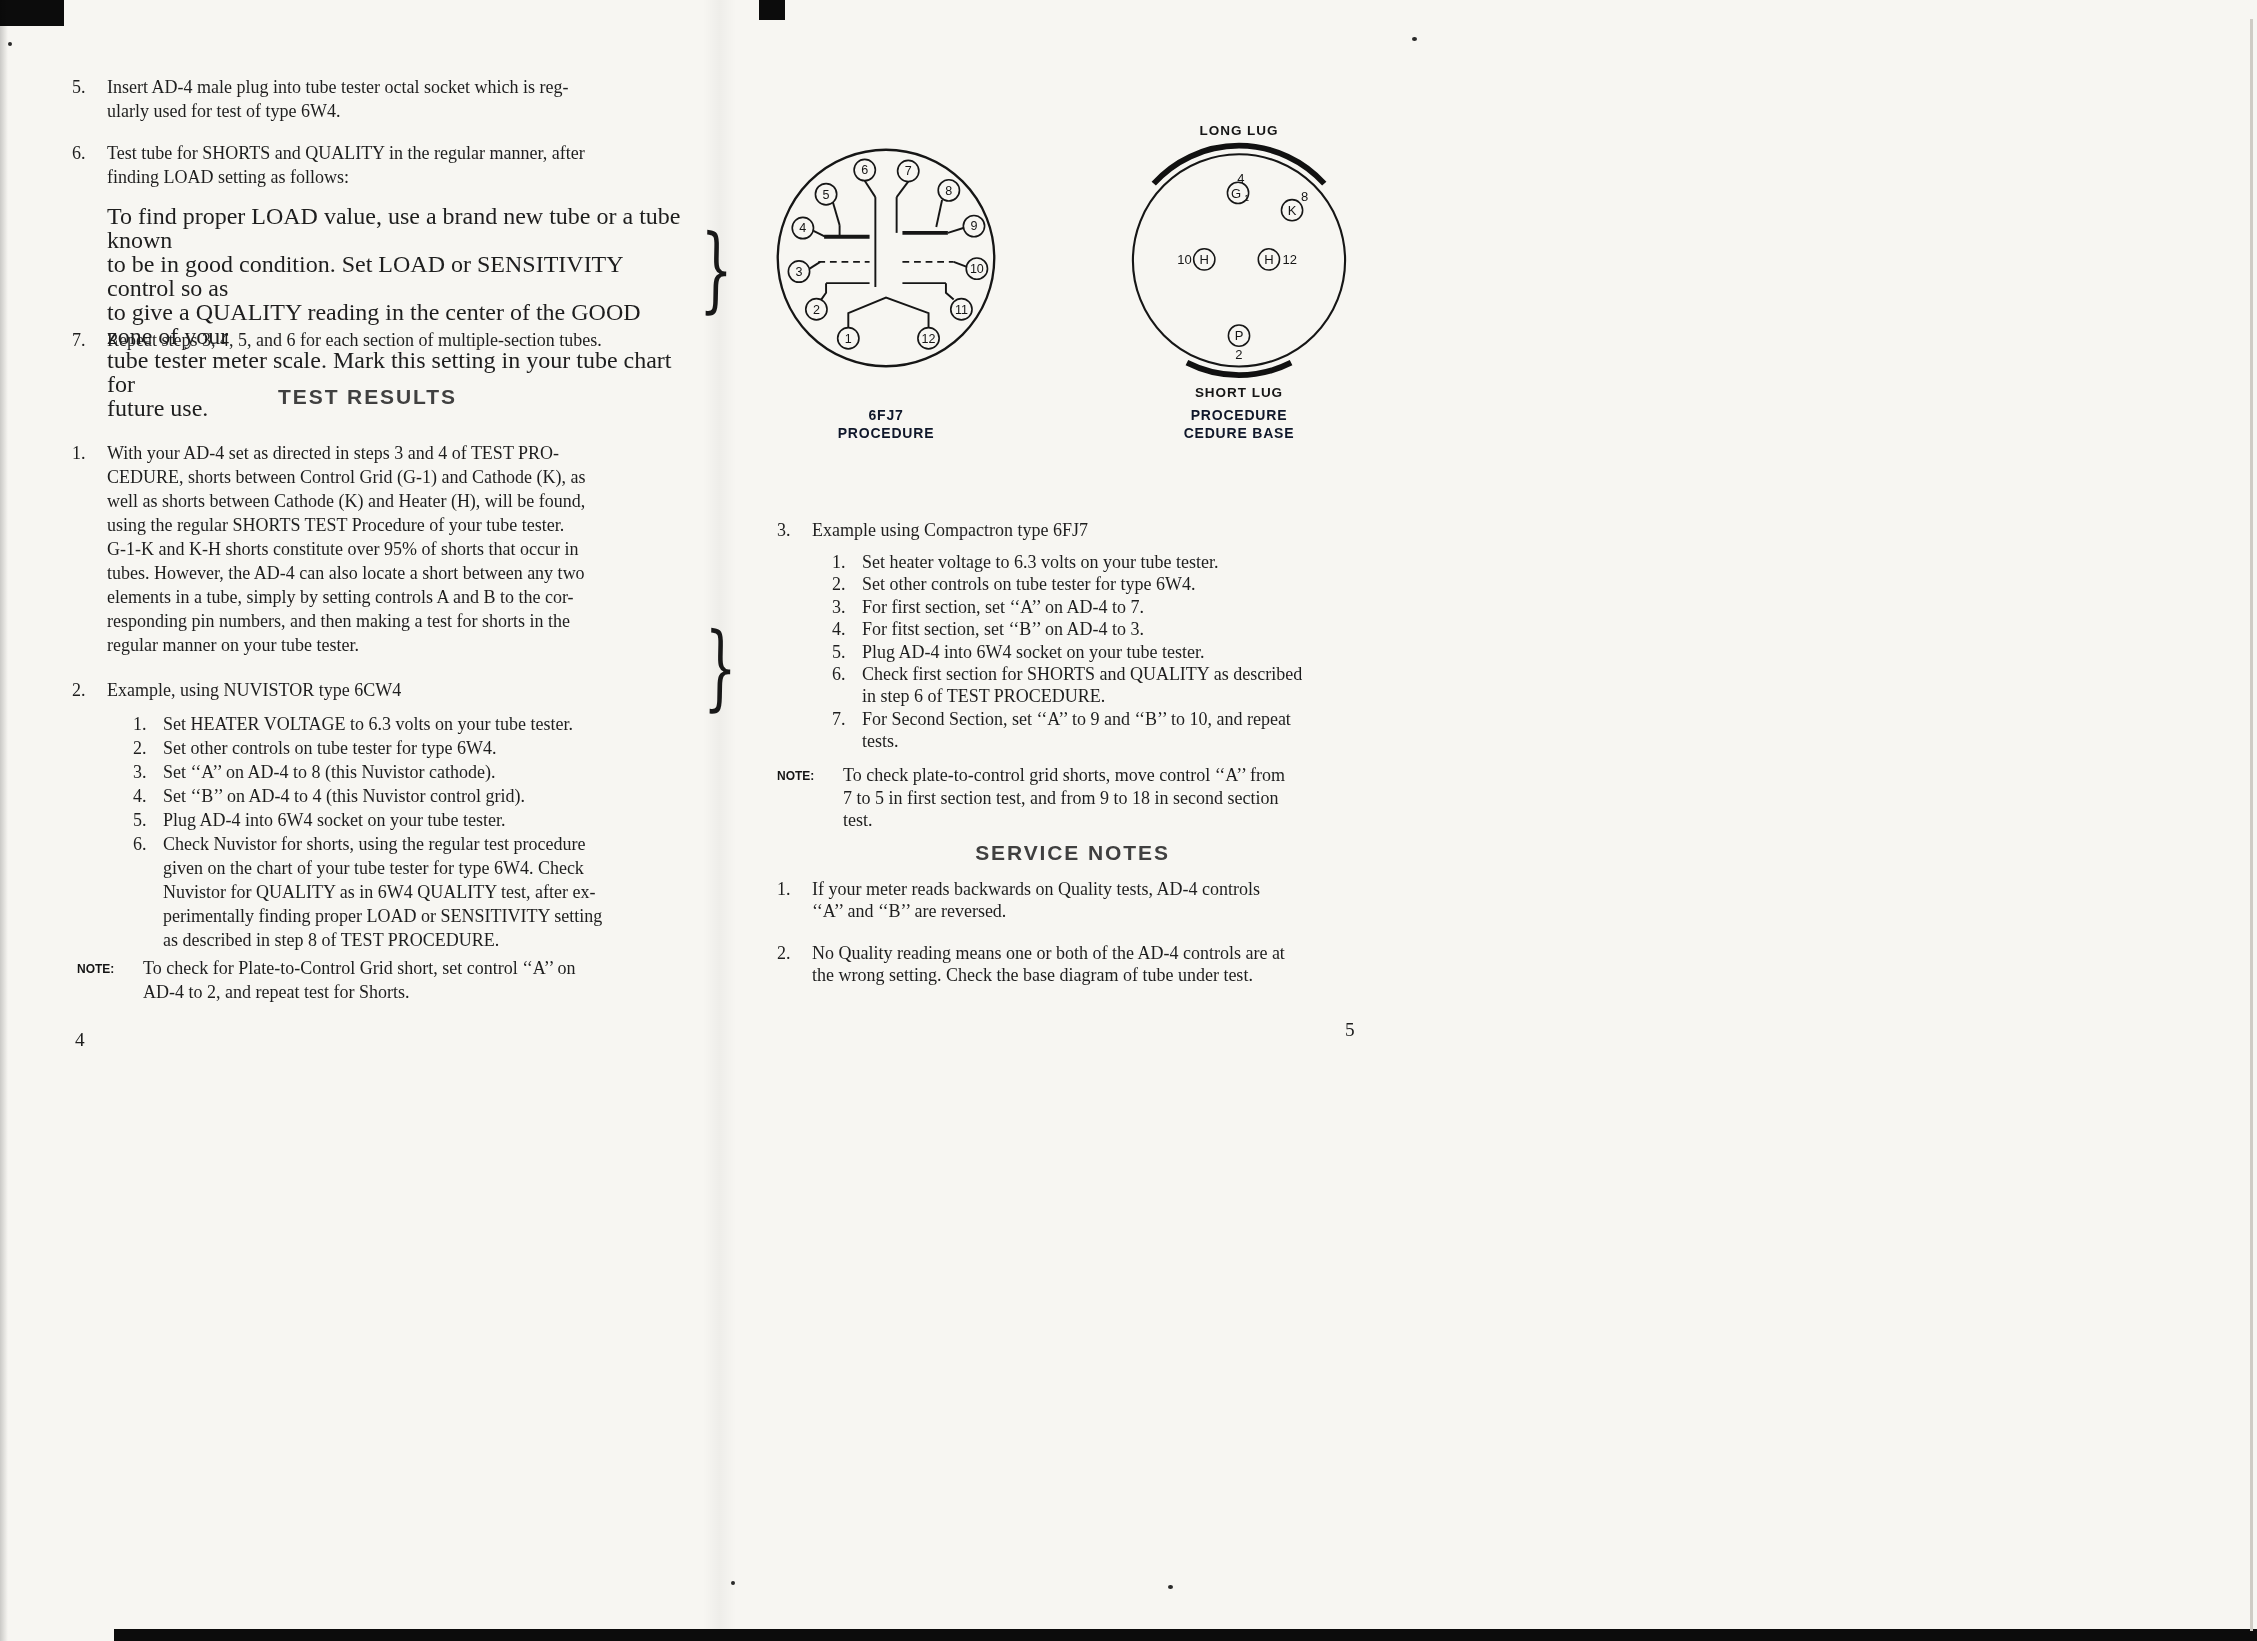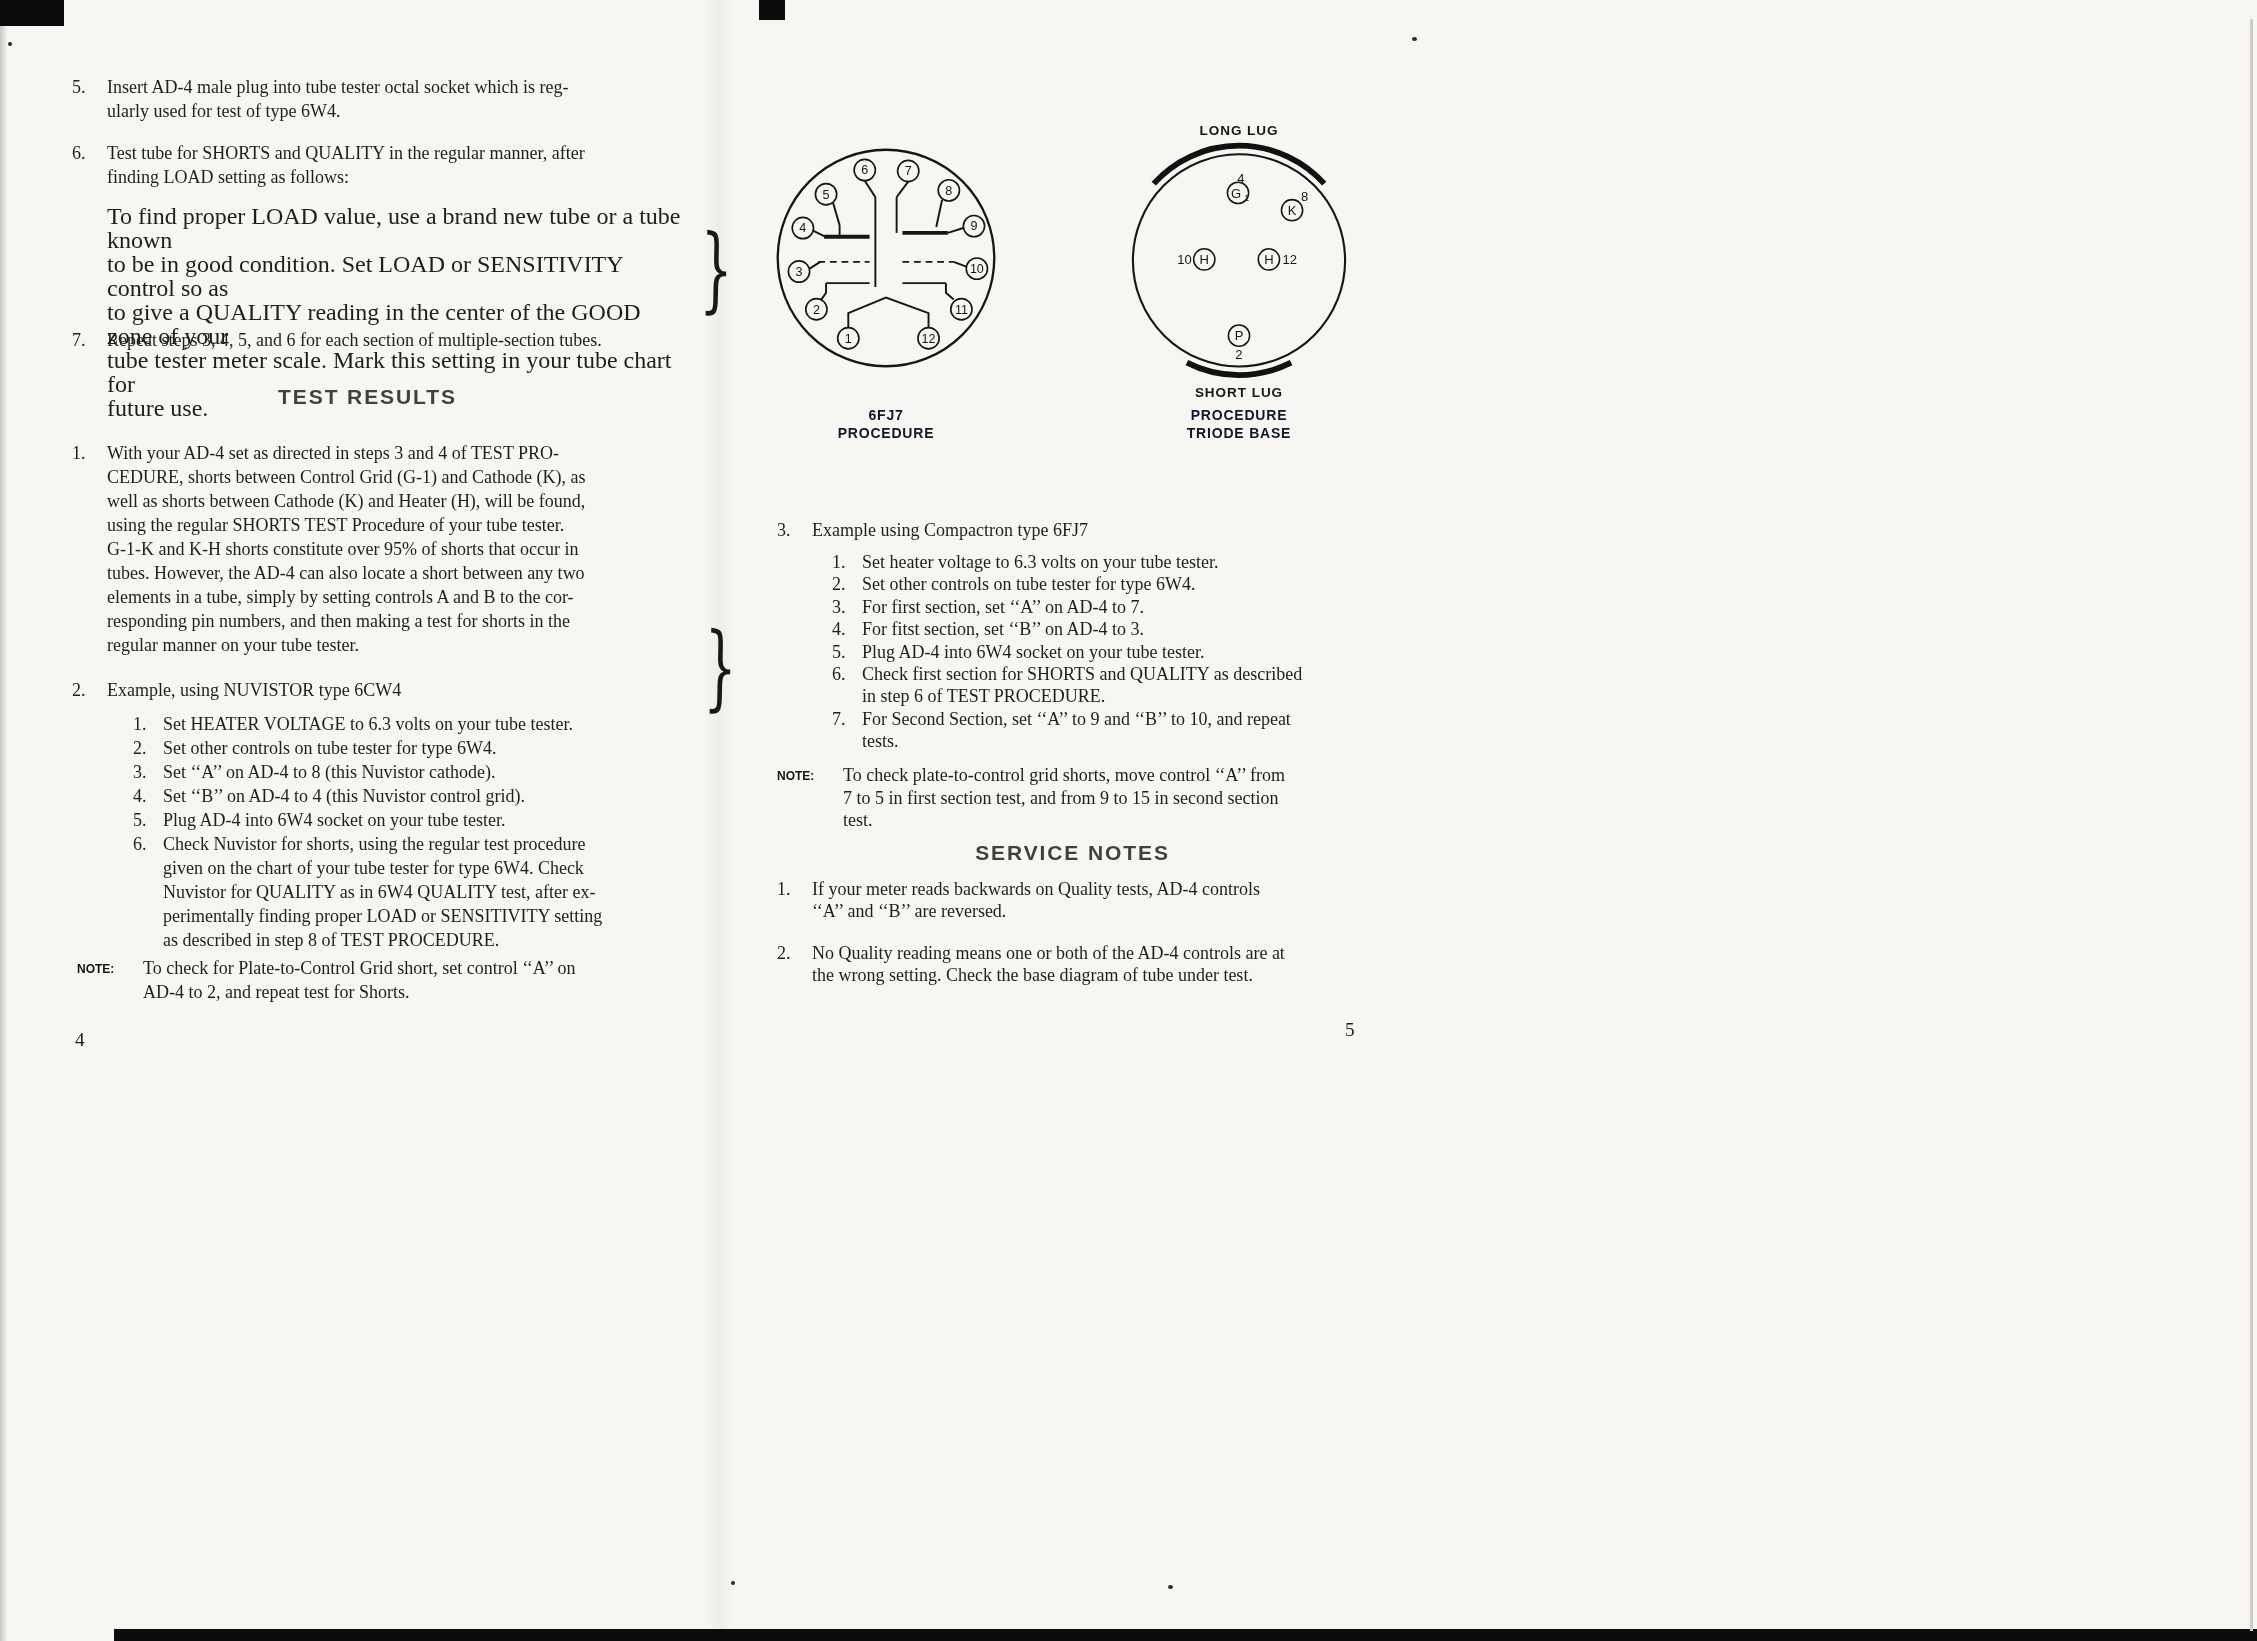--- a/index.html
+++ b/index.html
@@ -224,21 +224,21 @@
   <text x="123" y="300" text-anchor="middle" font-size="14" font-weight="bold" letter-spacing="1">SHORT LUG</text>
 </svg>
 
 <div class="diagram-title" style="left:770px; top:406px">
   <div>6FJ7</div>
   <div>PROCEDURE</div>
 </div>
 
 <div class="diagram-title" style="left:1123px; top:406px">
   <div>PROCEDURE</div>
-  <div>TRIODE BASE</div>
+  <div>CEDURE BASE</div>
 </div>
 
 <div class="item rt" style="left:777px; top:519px; width:589px">
   <span class="num">3.</span>
   <div class="txt">Example using Compactron type 6FJ7</div>
 </div>
 
 <div class="sublist rt" style="left:832px; top:551px; width:541px">
   <div class="substep">
     <span class="num">1.</span>
@@ -268,21 +268,21 @@
   <div class="substep">
     <span class="num">7.</span>
     <div class="txt">For Second Section, set ‘‘A’’ to 9 and ‘‘B’’ to 10, and repeat
 tests.</div>
   </div>
 </div>
 
 <div class="note" style="left:777px; top:764px; width:599px; line-height:22.6px">
   <span class="lbl">NOTE:</span>
   <div class="txt">To check plate-to-control grid shorts, move control ‘‘A’’ from
-7 to 5 in first section test, and from 9 to 15 in second section
+7 to 5 in first section test, and from 9 to 18 in second section
 test.</div>
 </div>
 
 <div class="heading" style="left:777px; top:841px; width:591px">SERVICE NOTES</div>
 
 <div class="item rt" style="left:777px; top:878px; width:599px">
   <span class="num">1.</span>
   <div class="txt">If your meter reads backwards on Quality tests, AD-4 controls
 ‘‘A’’ and ‘‘B’’ are reversed.</div>
 </div>

